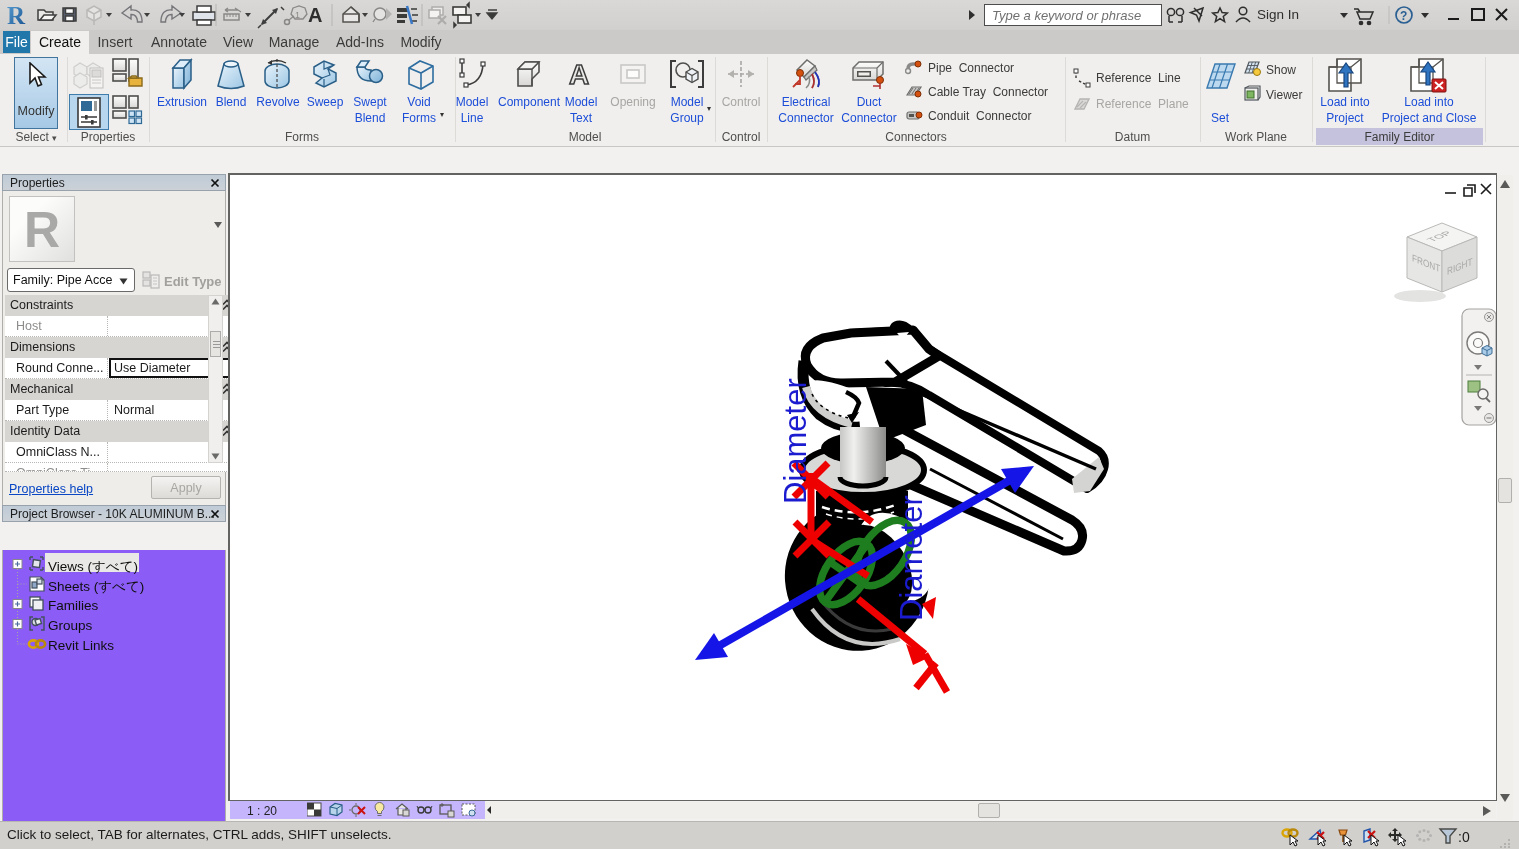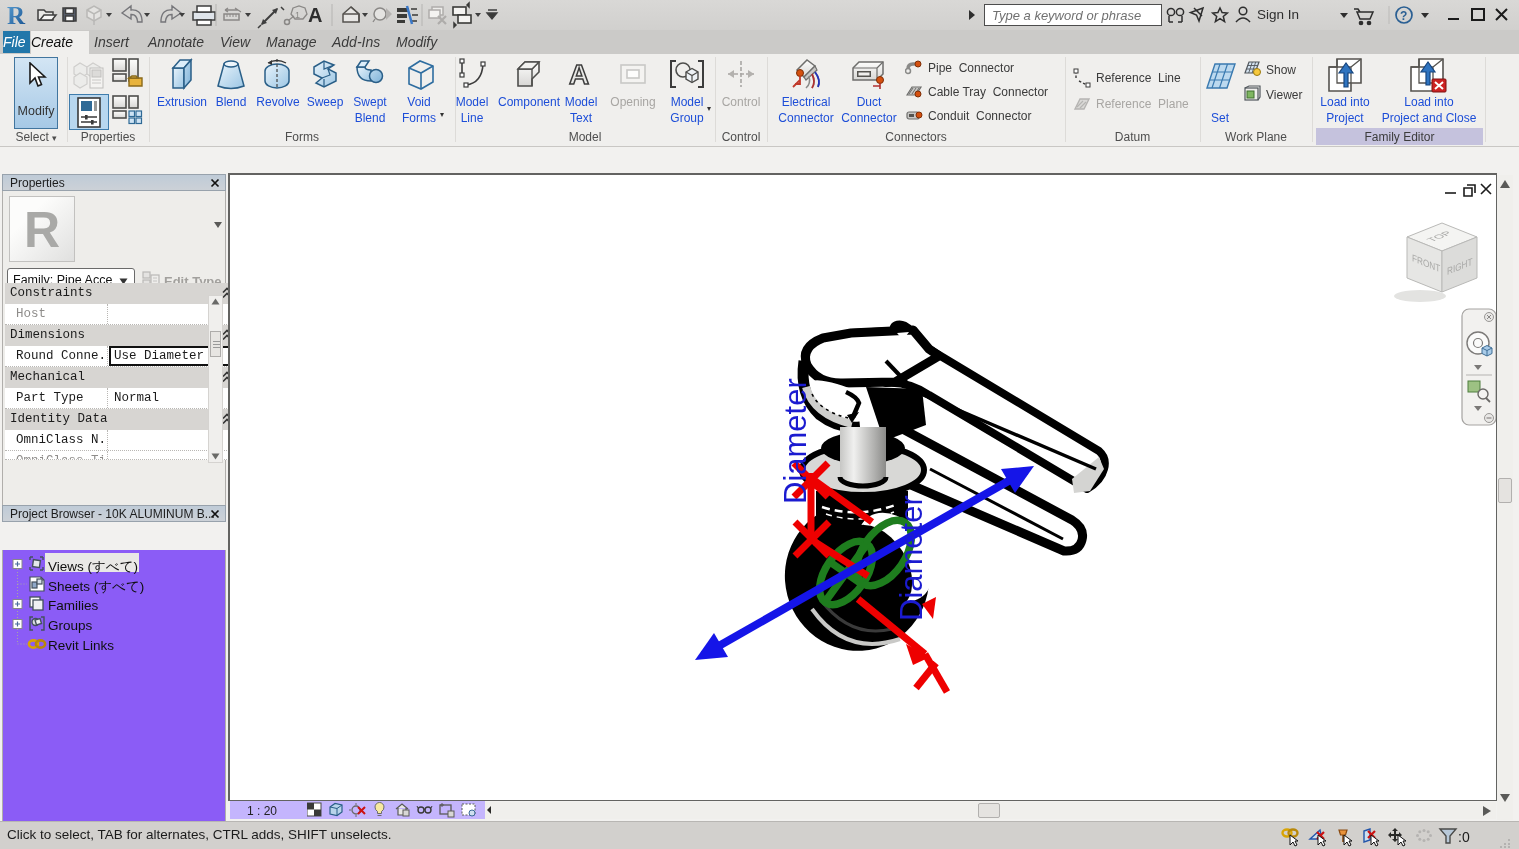--- a/index.html
+++ b/index.html
@@ -12,21 +12,21 @@
 
 #titlebar { position:absolute; left:0; top:0; width:1519px; height:30px;
   background:linear-gradient(#d9d8d6,#d1d0ce); }
 #title-text { position:absolute; left:517px; top:8px; font-size:12.8px; color:#2e2e2e; white-space:nowrap; }
 #searchbox { position:absolute; left:984px; top:4px; width:178px; height:22px; background:#fff;
   border:1px solid #4d4d4d; font-size:13px; font-style:italic; color:#707070; padding:3px 0 0 7px; }
 #signin { position:absolute; left:1257px; top:7px; font-size:13.5px; color:#2e2e2e; }
 
 
 #tabrow { position:absolute; left:0; top:30px; width:1519px; height:24px; background:#cbcac8; }
-.tab { position:absolute; top:1px; height:23px; font-size:14px; color:#3b3b3b; padding-top:3px;font-style:italic; }
+.tab { position:absolute; top:1px; height:23px; font-size:14px; color:#3b3b3b; text-align:center; padding-top:3px; }
 #tab-file { left:3px; width:27px; background:#2277aa; color:#fff; top:1px; height:22px;}
 #tab-create { left:31px; width:58px; background:#f0efed; color:#0f0f0f; }
 
 
 #ribbon { position:absolute; left:0; top:54px; width:1519px; height:93px; background:#f0efed; border-bottom:1px solid #c9c7c4; }
 .rsep { position:absolute; top:3px; width:1px; height:85px; background:#dddbd8; }
 .plabel { position:absolute; top:74px; height:16px; font-size:12px; color:#4e4e4e; text-align:center; padding-top:2px; }
 .btn-label { position:absolute; font-size:12px; color:#1d4ed8; text-align:center; line-height:15.5px; }
 .gray { color:#a8a6a3 !important; }
 .smallbtn { position:absolute; font-size:12px; color:#3b3b3b; white-space:nowrap; }
@@ -35,21 +35,21 @@
 #modify-btn .lbl { position:absolute; left:0; right:0; top:46px; font-size:12.5px; color:#333; text-align:center;}
 #props-icon3 { position:absolute; left:69px; top:40px; width:40px; height:36px; background:#b8d7ef; border:1px solid #3f7cac; }
 .fe-bg { position:absolute; left:1316px; top:74px; width:167px; height:17px; background:#c5c2dd; }
 
 
 .palette-hd { position:absolute; left:2px; width:224px; height:17px; background:linear-gradient(#bfcbd7,#ccd1d7);
   border:1px solid #98a2ac; font-size:12px; color:#1d1d1d; padding:1px 0 0 7px; }
 #props-body { position:absolute; left:2px; top:191px; width:224px; height:315px; background:#eeedea; border:1px solid #b0aeab; border-top:none; }
 #preview { position:absolute; left:6px; top:5px; width:66px; height:66px; background:linear-gradient(135deg,#fcfcfb 30%,#e0e0df); border:1px solid #c2c1bf; }
 #famcombo { position:absolute; left:4px; top:77px; width:128px; height:24px; background:#fff; border:1px solid #6a6a6a; border-radius:3px; font-size:12.5px; color:#111; padding:4px 0 0 5px; }
-#ptable { position:absolute; left:2px; top:92px; width:236px;font-family:Liberation Mono, monospace; }
+#ptable { position:absolute; left:2px; top:104px; width:236px; }
 .prow { position:relative; height:21px; font-size:12.5px; }
 .prow.hdr { background:#d7d5d2; color:#1b1b1b; padding:3px 0 0 5px; }
 .prow.item { background:#fff; color:#1b1b1b; border-bottom:1px dotted #b9b7b4; }
 .prow .c1 { position:absolute; left:0; top:0; width:103px; height:100%; padding:3px 0 0 11px; border-right:1px dotted #b9b7b4; overflow:hidden; white-space:nowrap; }
 .prow .c2 { position:absolute; left:104px; top:0; right:0; height:100%; padding:3px 0 0 5px; }
 .chev { position:absolute; right:9px; }
 #ptable-sb { position:absolute; left:205px; top:104px; width:15px; height:168px; background:#f0efed; border:1px solid #d5d3d0; }
 #props-foot { position:absolute; left:0px; top:282px; width:222px; height:31px; }
 #props-help { position:absolute; left:6px; top:9px; font-size:12.5px; color:#0a47c4; text-decoration:underline; }
 #apply-btn { position:absolute; left:148px; top:3px; width:70px; height:23px; background:linear-gradient(#f4f3f1,#dddbd8); border:1px solid #b5b3b0; border-radius:2px; text-align:center; font-size:12.5px; color:#a8a6a3; padding-top:4px; }
@@ -520,20 +520,24 @@
         </svg>
     <div class="abs" style="left:1px;top:35px;width:11px;height:26px;background:#e7e5e2;border:1px solid #aeacaa;">
       <div class="abs" style="left:2px;top:9px;width:7px;height:1px;background:#999"></div>
       <div class="abs" style="left:2px;top:12px;width:7px;height:1px;background:#999"></div>
       <div class="abs" style="left:2px;top:15px;width:7px;height:1px;background:#999"></div>
     </div>
     <svg class="abs" style="left:2px;bottom:2px" width="9" height="7" viewBox="0 0 9 7">
           <path d="M0.5 0.5 L8.5 0.5 L4.5 6.5 Z" fill="#6a6a68"></path>
         </svg>
   </div>
+  <div id="props-foot">
+    <div id="props-help">Properties help</div>
+    <div id="apply-btn">Apply</div>
+  </div>
 </div>
 <div id="browser-hd" class="palette-hd" style="top:505px;">Project Browser - 10K ALUMINUM B...
   <svg class="abs" style="right:5px;top:3px" width="10" height="10" viewBox="0 0 10 10">
         <path d="M1.5 1.5 L8.5 8.5 M8.5 1.5 L1.5 8.5" stroke="#111" stroke-width="1.7"></path>
       </svg>
 </div>
 <div id="browser-body">
   <svg class="abs" style="left:0;top:0" width="222" height="130" viewBox="0 0 222 130">
     <rect x="42" y="3" width="94" height="19" fill="#e9e8e6"></rect>
     <g stroke="#a8a6a4" stroke-width="1" stroke-dasharray="1 2" fill="none">

